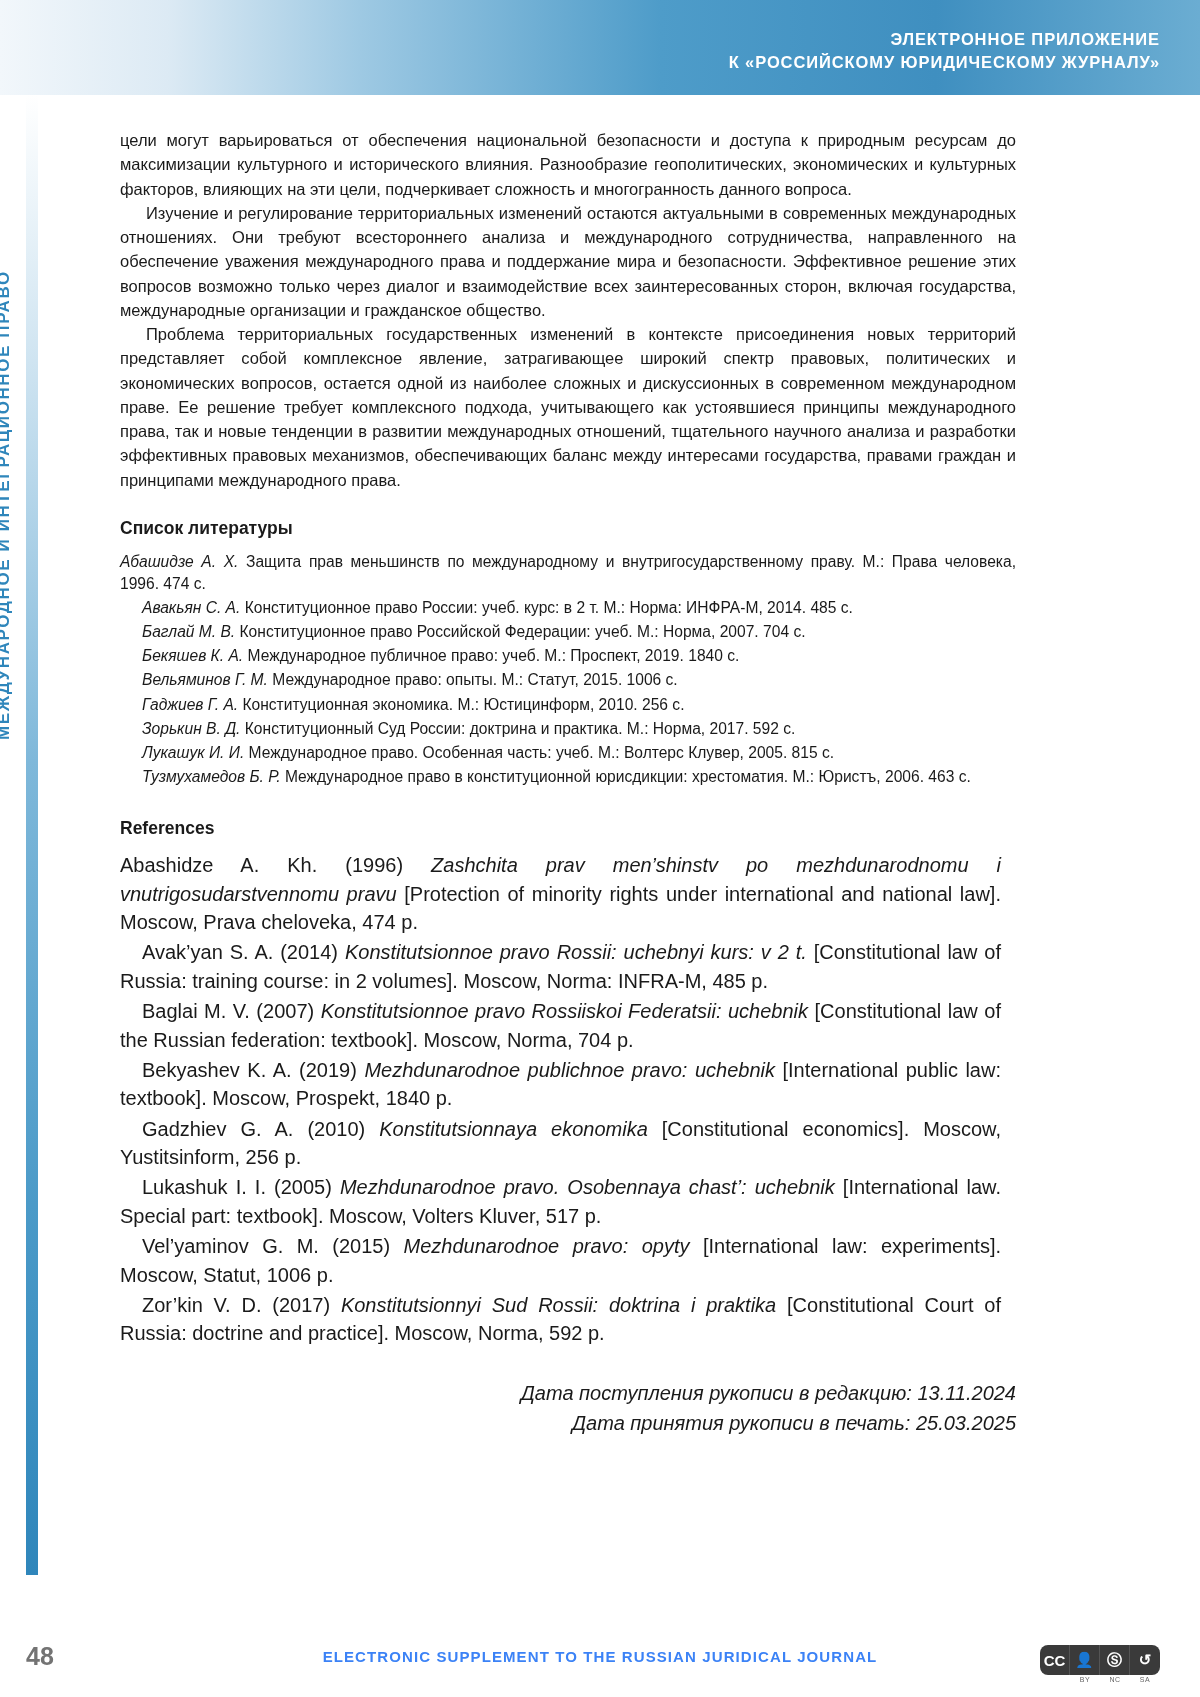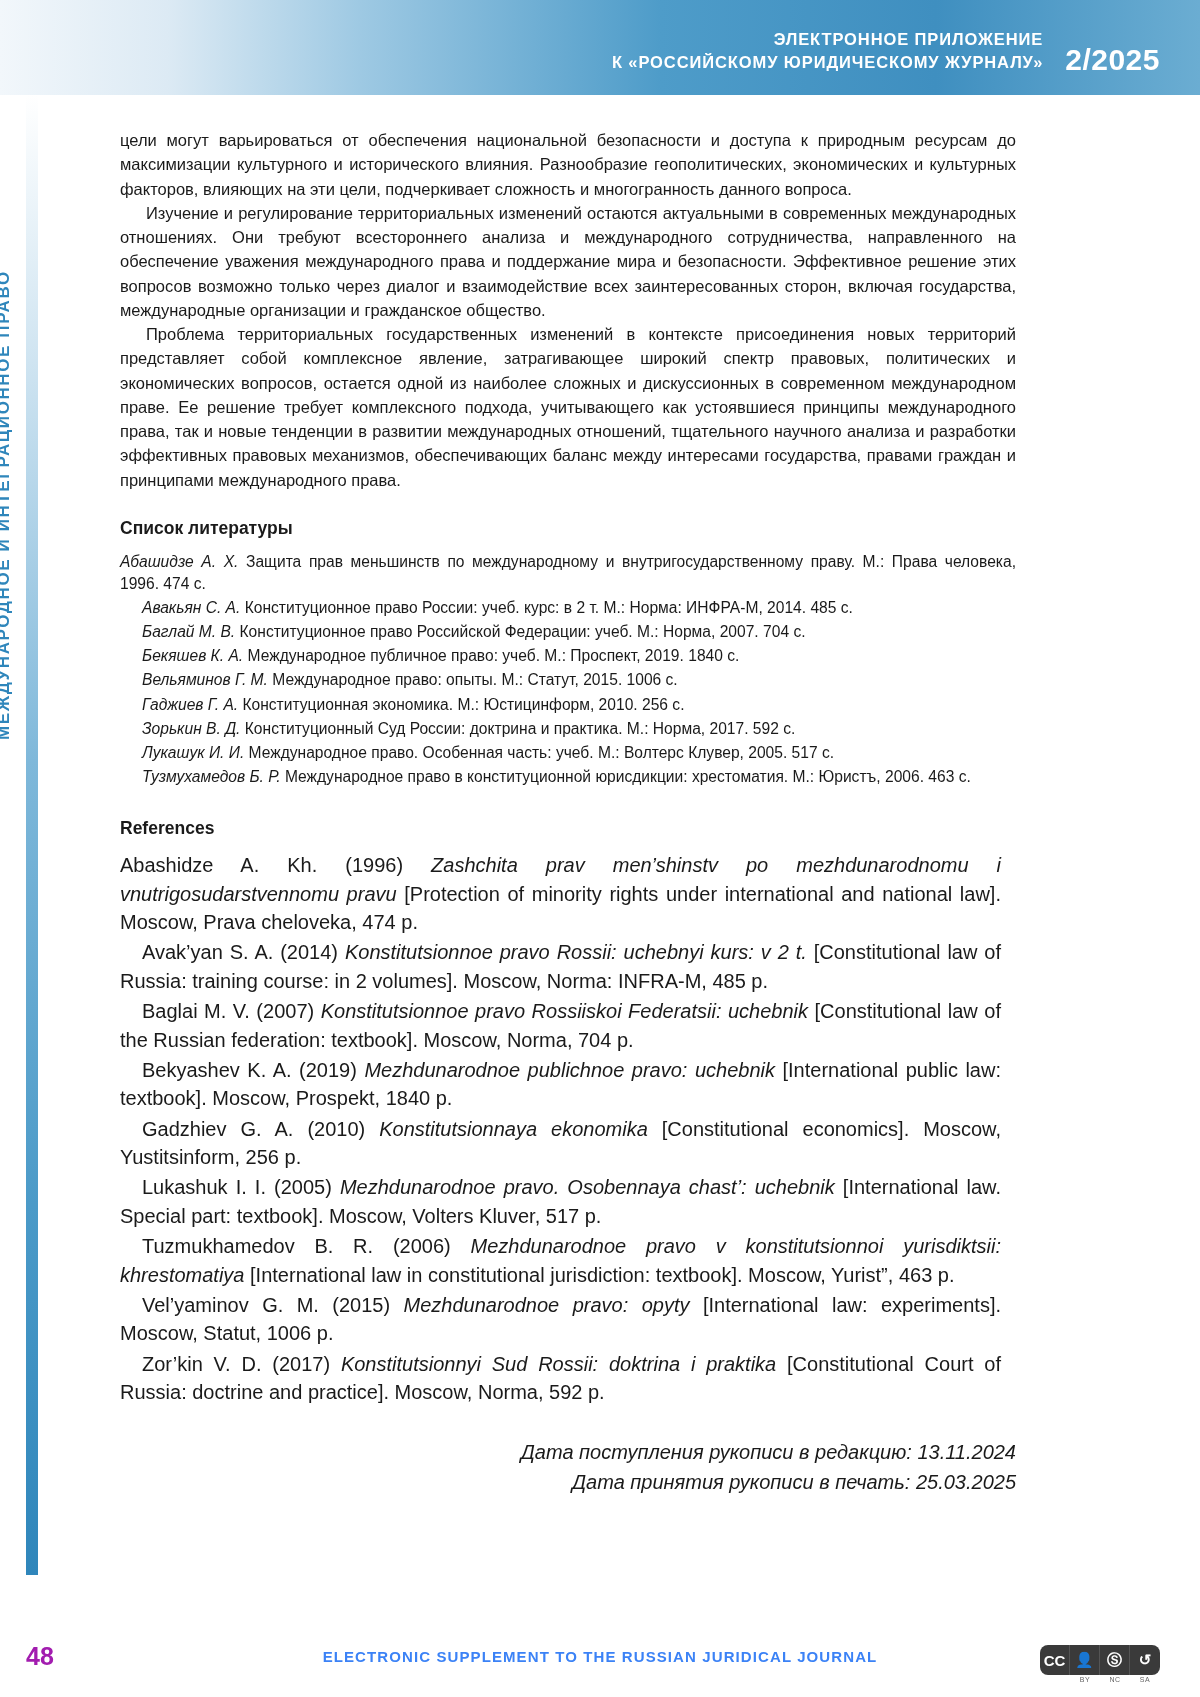--- a/index.html
+++ b/index.html
@@ -20,22 +20,23 @@
     top: 0; left: 0;
     width: 1200px;
     height: 95px;
     background: linear-gradient(to right, #f2f7fb 0%, #dceaf4 14%, #9ec9e3 30%, #4e9cc9 55%, #3f8fc0 78%, #6badd2 100%);
   }
   .header-inner {
     position: absolute;
     right: 40px;
     top: 28px;
     display: flex;
-    align-items: flex-end;
+    align-items: center;
     gap: 22px;
+    flex-direction: column;
   }
   .header-lines {
     text-align: right;
     color: #ffffff;
     font-size: 16.5px;
     letter-spacing: 0.9px;
     line-height: 1.42;
     font-weight: bold;
   }
   .header-issue {
@@ -126,21 +127,21 @@
     left: 0; bottom: 0;
     width: 1200px;
     height: 86px;
   }
   .page-number {
     position: absolute;
     left: 26px;
     bottom: 26px;
     font-size: 25px;
     font-weight: bold;
-    color: #a21caf;
+    color: #737373;
   }
   .footer-text {
     position: absolute;
     left: 0; right: 0;
     bottom: 32px;
     text-align: center;
     color: #3b82f6;
     font-size: 15px;
     letter-spacing: 1.1px;
     font-weight: bold;
@@ -201,34 +202,33 @@
   <h2 class="section">Список литературы</h2>
 
   <div>
     <p class="bib"><i>Абашидзе А. Х.</i><span> Защита прав меньшинств по международному и внутригосударственному праву. М.: Права человека, 1996. 474 с.</span></p>
     <p class="bib ind"><i>Авакьян С. А.</i><span> Конституционное право России: учеб. курс: в 2 т. М.: Норма: ИНФРА-М, 2014. 485 с.</span></p>
     <p class="bib ind"><i>Баглай М. В.</i><span> Конституционное право Российской Федерации: учеб. М.: Норма, 2007. 704 с.</span></p>
     <p class="bib ind"><i>Бекяшев К. А.</i><span> Международное публичное право: учеб. М.: Проспект, 2019. 1840 с.</span></p>
     <p class="bib ind"><i>Вельяминов Г. М.</i><span> Международное право: опыты. М.: Статут, 2015. 1006 с.</span></p>
     <p class="bib ind"><i>Гаджиев Г. А.</i><span> Конституционная экономика. М.: Юстицинформ, 2010. 256 с.</span></p>
     <p class="bib ind"><i>Зорькин В. Д.</i><span> Конституционный Суд России: доктрина и практика. М.: Норма, 2017. 592 с.</span></p>
-    <p class="bib ind"><i>Лукашук И. И.</i><span> Международное право. Особенная часть: учеб. М.: Волтерс Клувер, 2005. 517 с.</span></p>
+    <p class="bib ind"><i>Лукашук И. И.</i><span> Международное право. Особенная часть: учеб. М.: Волтерс Клувер, 2005. 815 с.</span></p>
     <p class="bib ind"><i>Тузмухамедов Б. Р.</i><span> Международное право в конституционной юрисдикции: хрестоматия. М.: Юристъ, 2006. 463 с.</span></p>
   </div>
 
   <h2 class="section refs">References</h2>
 
   <div>
     <p class="ref"><span>Abashidze A. Kh. (1996) </span><i>Zashchita prav men’shinstv po mezhdunarodnomu i vnutrigosudarstvennomu pravu</i><span> [Protection of minority rights under international and national law]. Moscow, Prava cheloveka, 474 p.</span></p>
     <p class="ref ind"><span>Avak’yan S. A. (2014) </span><i>Konstitutsionnoe pravo Rossii: uchebnyi kurs: v 2 t.</i><span> [Constitutional law of Russia: training course: in 2 volumes]. Moscow, Norma: INFRA-M, 485 p.</span></p>
     <p class="ref ind"><span>Baglai M. V. (2007) </span><i>Konstitutsionnoe pravo Rossiiskoi Federatsii: uchebnik</i><span> [Constitutional law of the Russian federation: textbook]. Moscow, Norma, 704 p.</span></p>
     <p class="ref ind"><span>Bekyashev K. A. (2019) </span><i>Mezhdunarodnoe publichnoe pravo: uchebnik</i><span> [International public law: textbook]. Moscow, Prospekt, 1840 p.</span></p>
     <p class="ref ind"><span>Gadzhiev G. A. (2010) </span><i>Konstitutsionnaya ekonomika</i><span> [Constitutional economics]. Moscow, Yustitsinform, 256 p.</span></p>
     <p class="ref ind"><span>Lukashuk I. I. (2005) </span><i>Mezhdunarodnoe pravo. Osobennaya chast’: uchebnik</i><span> [International law. Special part: textbook]. Moscow, Volters Kluver, 517 p.</span></p>
-    <p class="ref ind"><span>Tuzmukhamedov B. R. (2006) </span><i>Mezhdunarodnoe pravo v konstitutsionnoi yurisdiktsii: khrestomatiya</i><span> [International law in constitutional jurisdiction: textbook]. Moscow, Yurist”, 463 p.</span></p>
     <p class="ref ind"><span>Vel’yaminov G. M. (2015) </span><i>Mezhdunarodnoe pravo: opyty</i><span> [International law: experiments]. Moscow, Statut, 1006 p.</span></p>
     <p class="ref ind"><span>Zor’kin V. D. (2017) </span><i>Konstitutsionnyi Sud Rossii: doktrina i praktika</i><span> [Constitutional Court of Russia: doctrine and practice]. Moscow, Norma, 592 p.</span></p>
   </div>
 
   <div class="dates">
     <div>Дата поступления рукописи в редакцию: 13.11.2024</div>
     <div>Дата принятия рукописи в печать: 25.03.2025</div>
   </div>
 
 </div>

